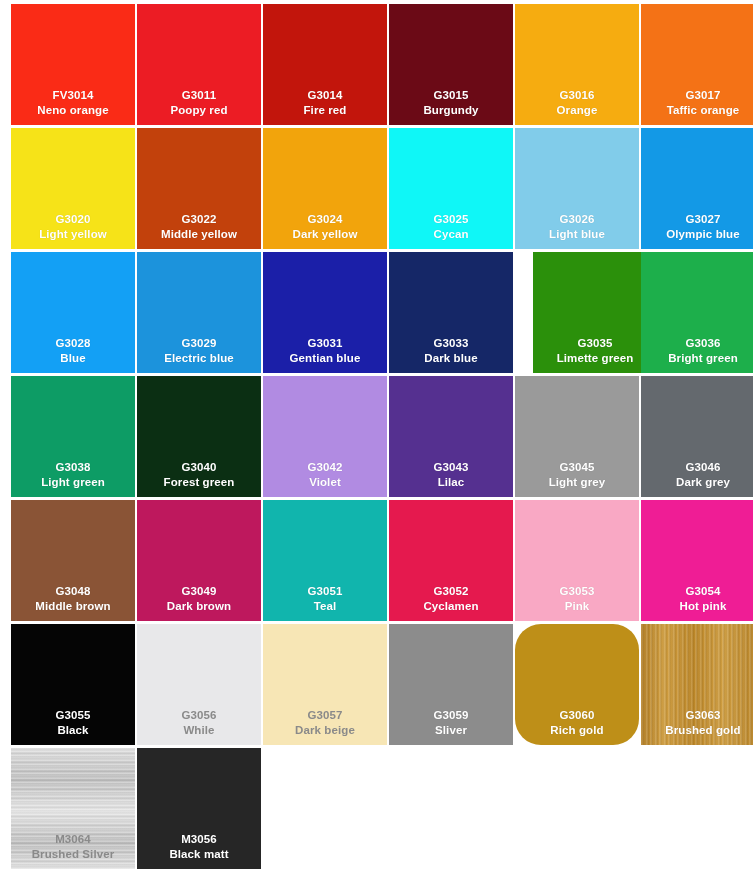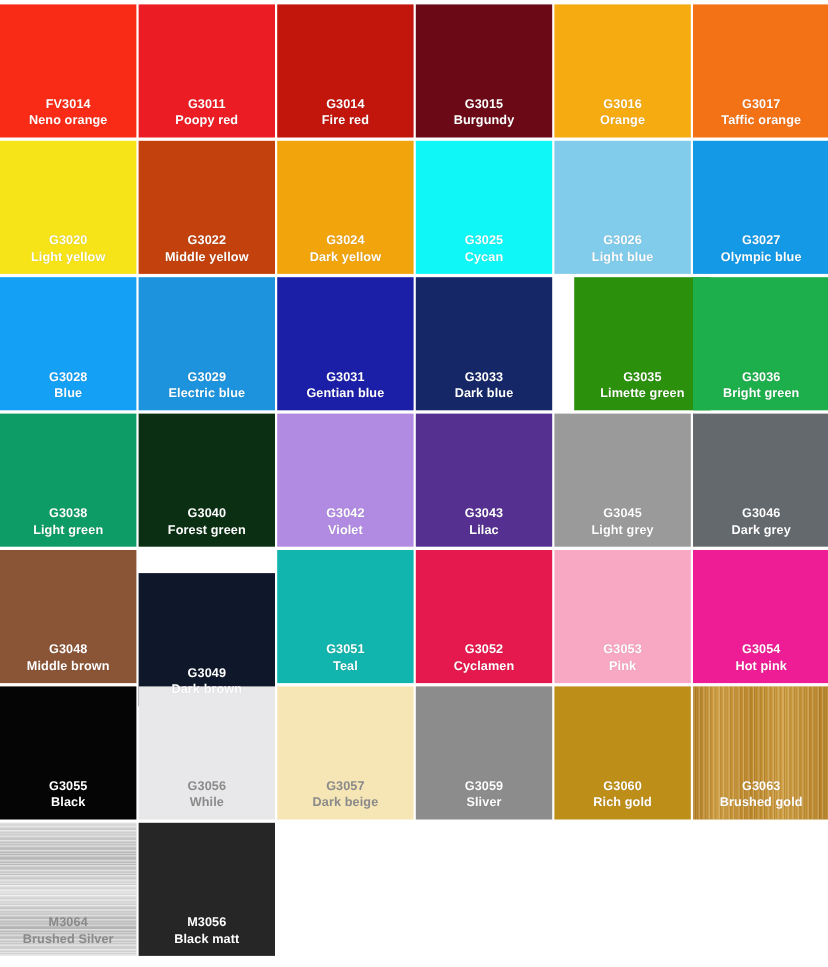--- a/index.html
+++ b/index.html
@@ -11,21 +11,21 @@
   body {
     width: 753px;
     height: 879px;
     font-family: "Liberation Sans", sans-serif;
     overflow: hidden;
   }
   #swatch-grid {
     box-sizing: border-box;
     width: 753px;
     height: 879px;
-    padding: 4px 0 0 0;
+    padding: 4px 0 0 11px;
     display: grid;
     grid-template-columns: repeat(6, 124px);
     grid-auto-rows: 121px;
     column-gap: 2px;
     row-gap: 3px;
     align-content: start;
     justify-content: start;
   }
   .swatch {
     position: relative;
@@ -209,21 +209,21 @@
         <span class="code">G3046</span>
         <span class="cname">Dark grey</span>
       </div>
     </div>
     <div class="swatch light-text" style="background: rgb(138, 84, 54);">
       <div class="labels">
         <span class="code">G3048</span>
         <span class="cname">Middle brown</span>
       </div>
     </div>
-    <div class="swatch light-text" style="background: #0f172a; margin-top: 21px;">
+    <div class="swatch light-text" style="background: #be185d;">
       <div class="labels">
         <span class="code">G3049</span>
         <span class="cname">Dark brown</span>
       </div>
     </div>
     <div class="swatch light-text" style="background: rgb(17, 181, 173);">
       <div class="labels">
         <span class="code">G3051</span>
         <span class="cname">Teal</span>
       </div>
@@ -263,21 +263,21 @@
         <span class="code">G3057</span>
         <span class="cname">Dark beige</span>
       </div>
     </div>
     <div class="swatch light-text" style="background: rgb(140, 140, 140);">
       <div class="labels">
         <span class="code">G3059</span>
         <span class="cname">Sliver</span>
       </div>
     </div>
-    <div class="swatch light-text" style="background: rgb(190, 143, 24);">
+    <div class="swatch light-text" style="background: rgb(190, 143, 24); border-radius: 26px;">
       <div class="labels">
         <span class="code">G3060</span>
         <span class="cname">Rich gold</span>
       </div>
     </div>
     <div class="swatch light-text" style="background: rgb(200, 145, 46);">
       <div class="tex" style="background: repeating-linear-gradient(90deg, rgba(255, 255, 255, 0) 0px, rgba(255, 255, 255, 0.26) 1px, rgba(0, 0, 0, 0.13) 2px, rgba(255, 255, 255, 0.05) 3px, rgba(0, 0, 0, 0.06) 4px, rgba(255, 255, 255, 0.2) 6px, rgba(0, 0, 0, 0.1) 7px, rgba(255, 255, 255, 0) 9px), linear-gradient(90deg, rgba(120, 70, 0, 0.22) 0%, rgba(255, 220, 140, 0.2) 18%, rgba(150, 95, 10, 0.16) 42%, rgba(255, 225, 150, 0.18) 66%, rgba(130, 80, 5, 0.22) 100%);"></div>
       <div class="labels">
         <span class="code">G3063</span>
         <span class="cname">Brushed gold</span>

